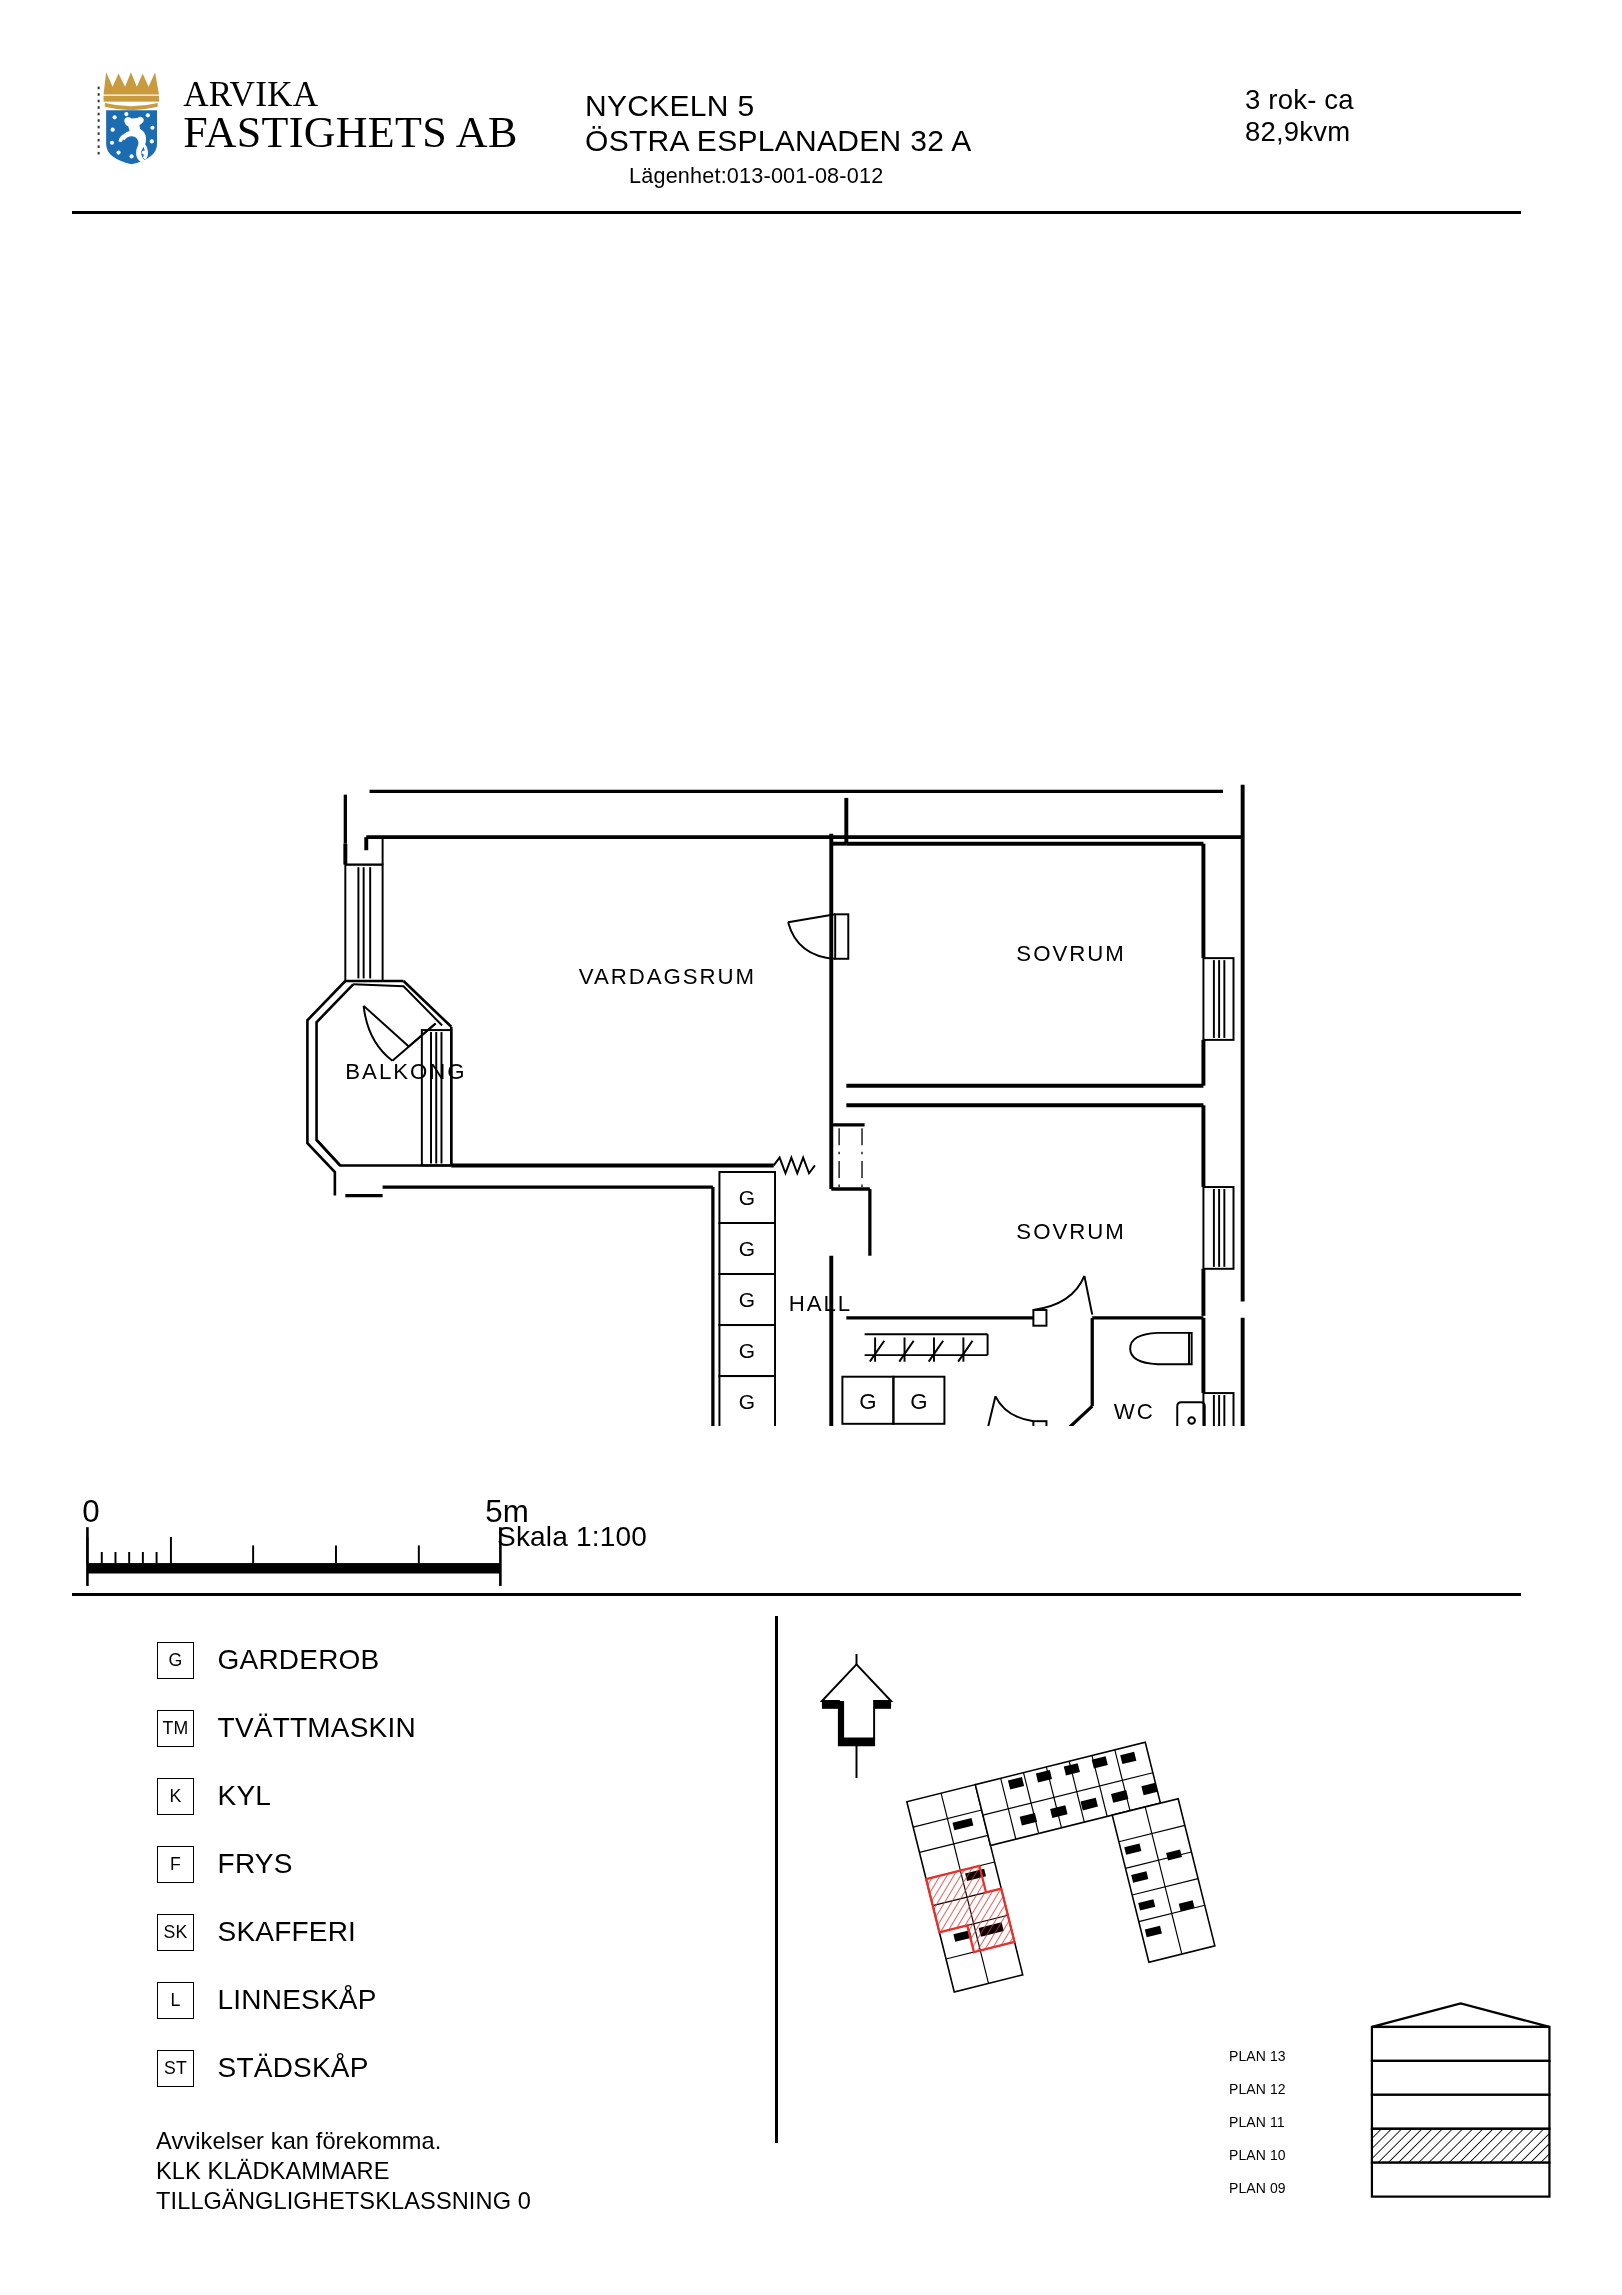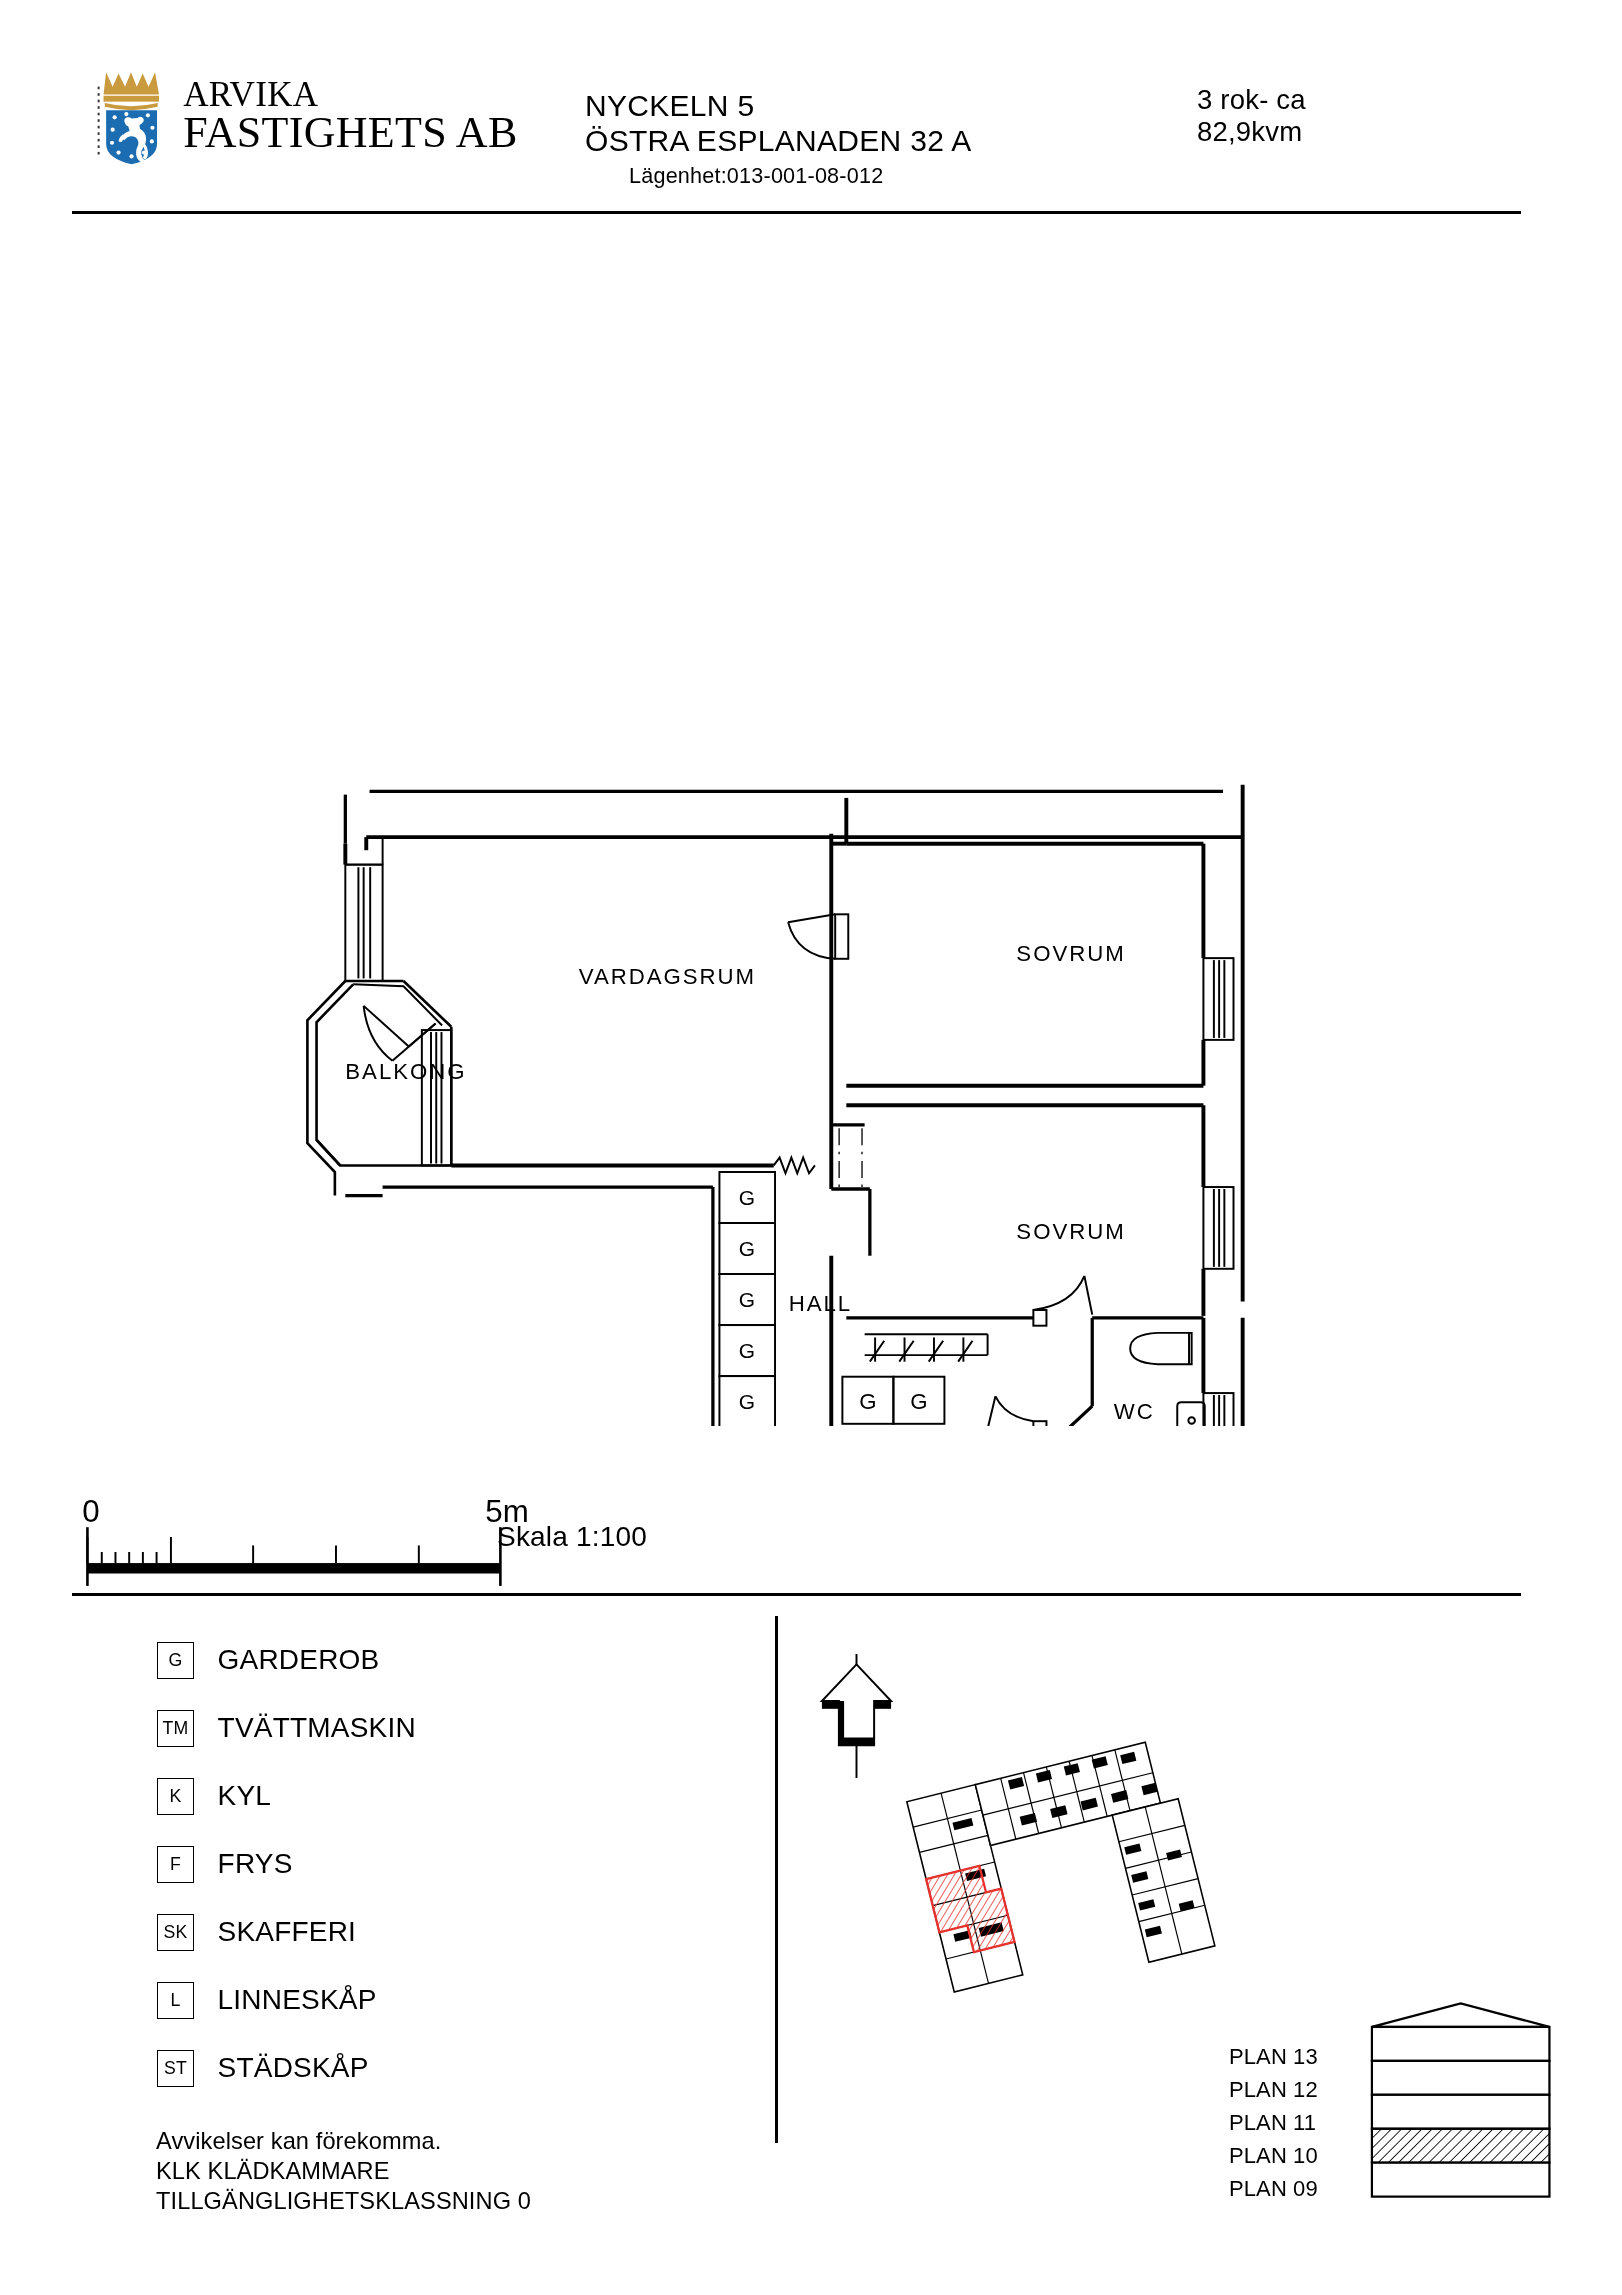--- a/index.html
+++ b/index.html
@@ -16,21 +16,21 @@
   .header { position: absolute; left: 0; top: 0; width: 1392px; height: 216px; }
   .logo-block { position: absolute; left: 97px; top: 67px; display: flex; align-items: center; }
   .crest { width: 77px; height: 98px; }
   .logo-text { margin-left: 9.2px; line-height: 0.94; }
   .logo-l1 { font-size: 35px; letter-spacing: 0.3px; font-family: "Liberation Serif", serif; font-weight: 400; }
   .logo-l2 { font-size: 44px; letter-spacing: 0.3px; font-family: Liberation Serif, serif; font-weight: 400; }
   .title-block { position: absolute; left: 585px; top: 88px; }
   .t-line1 { font-size: 30px; letter-spacing: 0.3px; line-height: 1.18; }
   .t-line2 { font-size: 30px; letter-spacing: 0.3px; line-height: 1.18; }
   .t-line3 { font-size: 21.6px; letter-spacing: 0.2px; margin-top: 3.9px; margin-left: 44px; }
-  .area-block { position: absolute; left: 1197px; top: 84px; font-size: 27.5px; letter-spacing: 0.2px; }
+  .area-block { position: absolute; left: 1245px; top: 84px; font-size: 27.5px; letter-spacing: 0.2px; }
   .header-rule { position: absolute; left: 72px; top: 211px; width: 1449px; height: 3.3px; background: #000; }
 
   
   .plan-wrap { position: absolute; left: 0px; top: 366px; width: 1622px; height: 1060px; }
   .plan-svg { display: block; }
 
   
   .scale-area { position: absolute; left: 72px; top: 1475px; width: 785px; height: 137px; }
   .scale-svg { display: block; }
   .scale-label { position: absolute; left: 497px; top: 1521px; font-size: 28px; letter-spacing: 0.2px; }
@@ -51,21 +51,21 @@
   
   .v-divider { position: absolute; left: 775px; top: 1616px; width: 3.3px; height: 527px; background: #000; }
 
   
   .north { position: absolute; left: 814px; top: 1654px; }
   .keyplan { position: absolute; left: 904px; top: 1732px; }
 
   
   .planstack { position: absolute; left: 1229px; top: 1999px; width: 327px; height: 242px; }
   .ps-labels { position: absolute; left: 0px; top: 41px; }
-  .ps-label { font-size: 22px; letter-spacing: 0.1px; height: 33px; line-height: 33px; }
+  .ps-label { font-size: 14px; letter-spacing: 0.1px; height: 33px; line-height: 33px; }
   .ps-svg { position: absolute; left: 139px; top: 0px; }
 </style>
 </head>
 <body>
 
 <div class="page">
 
   <div class="header">
 
     <div class="logo-block">

